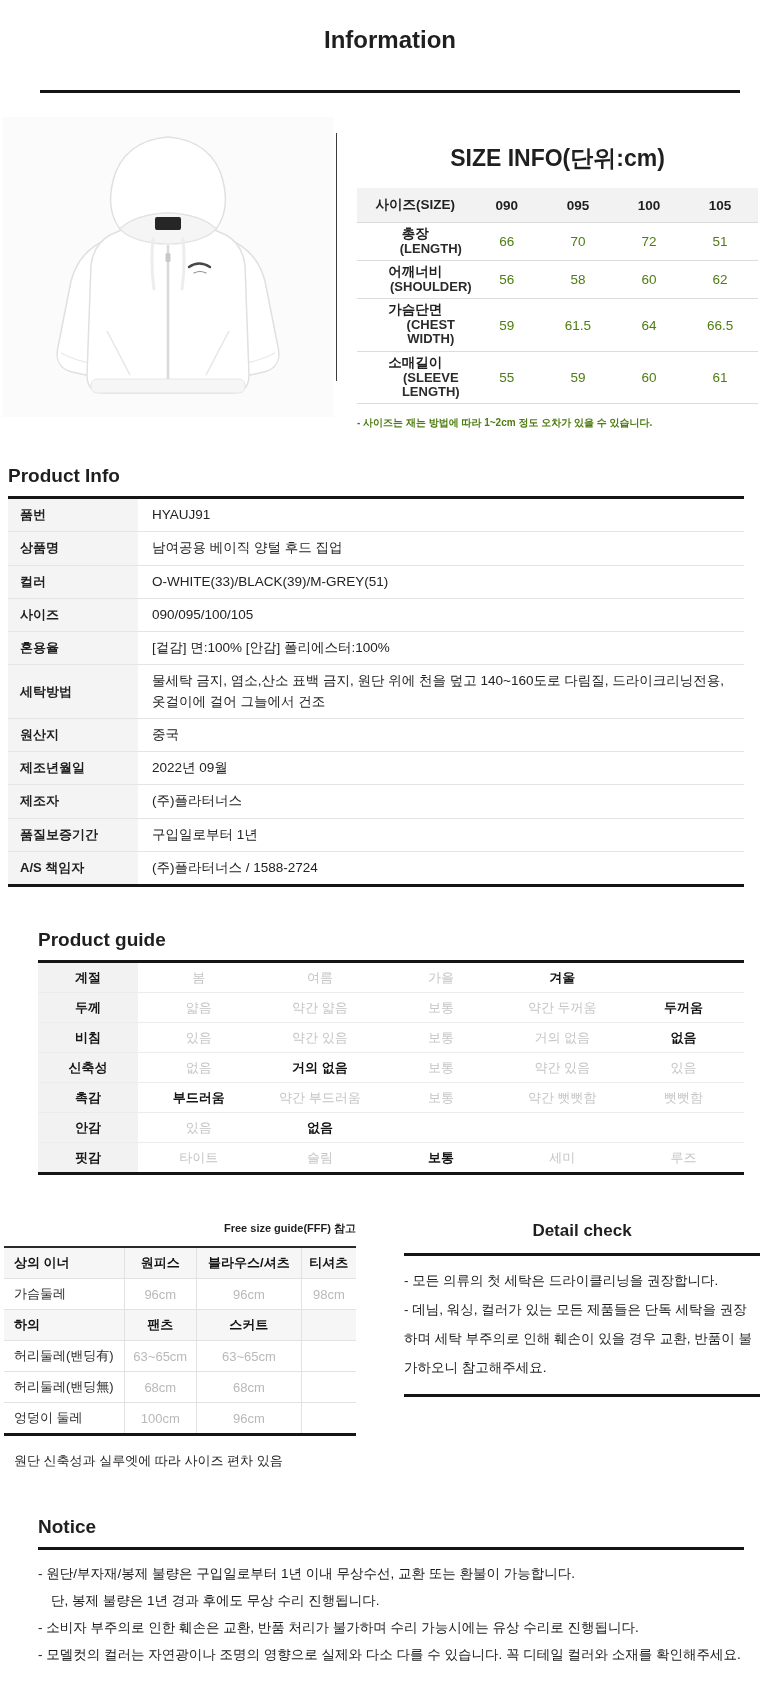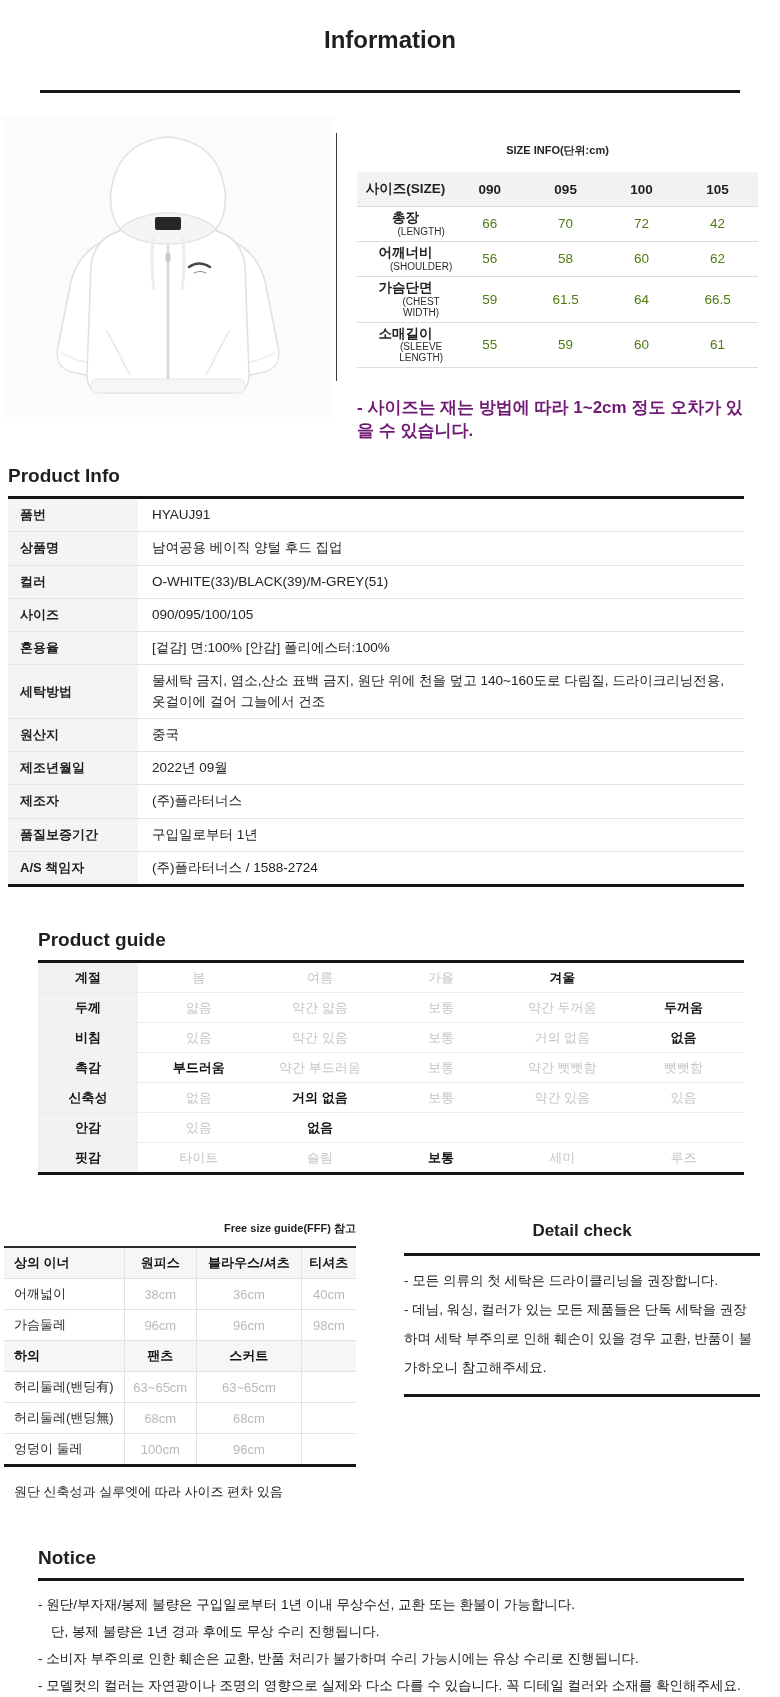--- a/index.html
+++ b/index.html
@@ -9,29 +9,29 @@
 
   
   .info-title { text-align:center; font-size:24px; font-weight:bold; margin:26px 0 0; }
   .rule-top { border:none; border-top:3px solid #151515; margin:36px 40px 0; }
 
   
   .top { display:flex; margin-top:24px; height:302px; }
   .photo-wrap { width:336px; display:flex; justify-content:center; align-items:flex-start; }
   .v-divider { width:1px; background:#3c3c3c; height:248px; margin-top:16px; }
   .size-col { flex:1; padding:0 22px 0 20px; }
-  .size-title { text-align:center; font-weight:bold; font-size:11px; margin:26px 0 14px; }
+  .size-title { text-align:center; font-weight:bold; font-size:23px; margin:26px 0 14px; }
   table.size { width:100%; border-collapse:collapse; font-size:13.5px; }
   .size th, .size td { text-align:center; border-bottom:1px solid #dcdcdc; }
   .size thead th { background:#f2f2f2; font-weight:bold; padding:8px 2px; }
   .size thead th.first { width:96px; }
   .size tbody th { font-weight:bold; padding:4px 2px; line-height:1.1; }
   .size tbody td { color:#4d7c0f; padding:4px 2px; }
-  .size .sub { display:block; font-size:10px; font-weight:normal; color:#2b2b2b;margin-left:31px; }
-  .size-note { font-size:17px; font-weight:bold; margin-top:28px; color:#701a75; }
+  .size .sub { display:block; font-size:13px; font-weight:bold; color:#2b2b2b;margin-left:31px; }
+  .size-note { font-size:10px; font-weight:bold; margin-top:12px; color:#4d7c0f; }
 
   
   .section { margin:0 36px 0 38px; }
   .sec-title { font-size:19px; font-weight:bold; margin:0 0 9px; }
   .mt-info { margin-top:46px;margin-left:8px; }
   .mt-guide { margin-top:42px; }
 
   
   table.kv { width:100%; border-collapse:collapse; border-top:3px solid #151515; border-bottom:3px solid #151515; font-size:13.5px; }
   .kv th { width:130px; background:#f4f4f4; text-align:left; font-weight:bold; padding:6px 12px; border-bottom:1px solid #e4e4e4; vertical-align:middle; font-size:13px; }
@@ -119,21 +119,21 @@
               <th>100</th>
               <th>105</th>
             </tr>
           </thead>
         <tbody id="size-rows">
             <tr>
               <th><span>총장</span><span class="sub">(LENGTH)</span></th>
               <td>66</td>
               <td>70</td>
               <td>72</td>
-              <td>42</td>
+              <td>51</td>
             </tr>
             <tr>
               <th><span>어깨너비</span><span class="sub">(SHOULDER)</span></th>
               <td>56</td>
               <td>58</td>
               <td>60</td>
               <td>62</td>
             </tr>
             <tr>
               <th><span>가슴단면</span><span class="sub">(CHEST WIDTH)</span></th>
@@ -229,34 +229,34 @@
           </tr>
           <tr>
             <th>비침</th>
             <td>있음</td>
             <td>약간 있음</td>
             <td>보통</td>
             <td>거의 없음</td>
             <td class="active">없음</td>
           </tr>
           <tr>
+            <th>신축성</th>
+            <td>없음</td>
+            <td class="active">거의 없음</td>
+            <td>보통</td>
+            <td>약간 있음</td>
+            <td>있음</td>
+          </tr>
+          <tr>
             <th>촉감</th>
             <td class="active">부드러움</td>
             <td>약간 부드러움</td>
             <td>보통</td>
             <td>약간 뻣뻣함</td>
             <td>뻣뻣함</td>
-          </tr>
-          <tr>
-            <th>신축성</th>
-            <td>없음</td>
-            <td class="active">거의 없음</td>
-            <td>보통</td>
-            <td>약간 있음</td>
-            <td>있음</td>
           </tr>
           <tr>
             <th>안감</th>
             <td>있음</td>
             <td class="active">없음</td>
             <td></td>
             <td></td>
             <td></td>
           </tr>
           <tr>
@@ -274,26 +274,20 @@
   <div class="bottom">
     <div class="fs-col">
       <div class="fs-title">Free size guide(FFF) 참고</div>
       <table class="fs">
         <tbody id="fs-rows">
             <tr class="head">
               <td>상의 이너</td>
               <td>원피스</td>
               <td>블라우스/셔츠</td>
               <td>티셔츠</td>
-            </tr>
-            <tr>
-              <td>어깨넓이</td>
-              <td>38cm</td>
-              <td>36cm</td>
-              <td>40cm</td>
             </tr>
             <tr>
               <td>가슴둘레</td>
               <td>96cm</td>
               <td>96cm</td>
               <td>98cm</td>
             </tr>
             <tr class="head">
               <td>하의</td>
               <td>팬츠</td>

